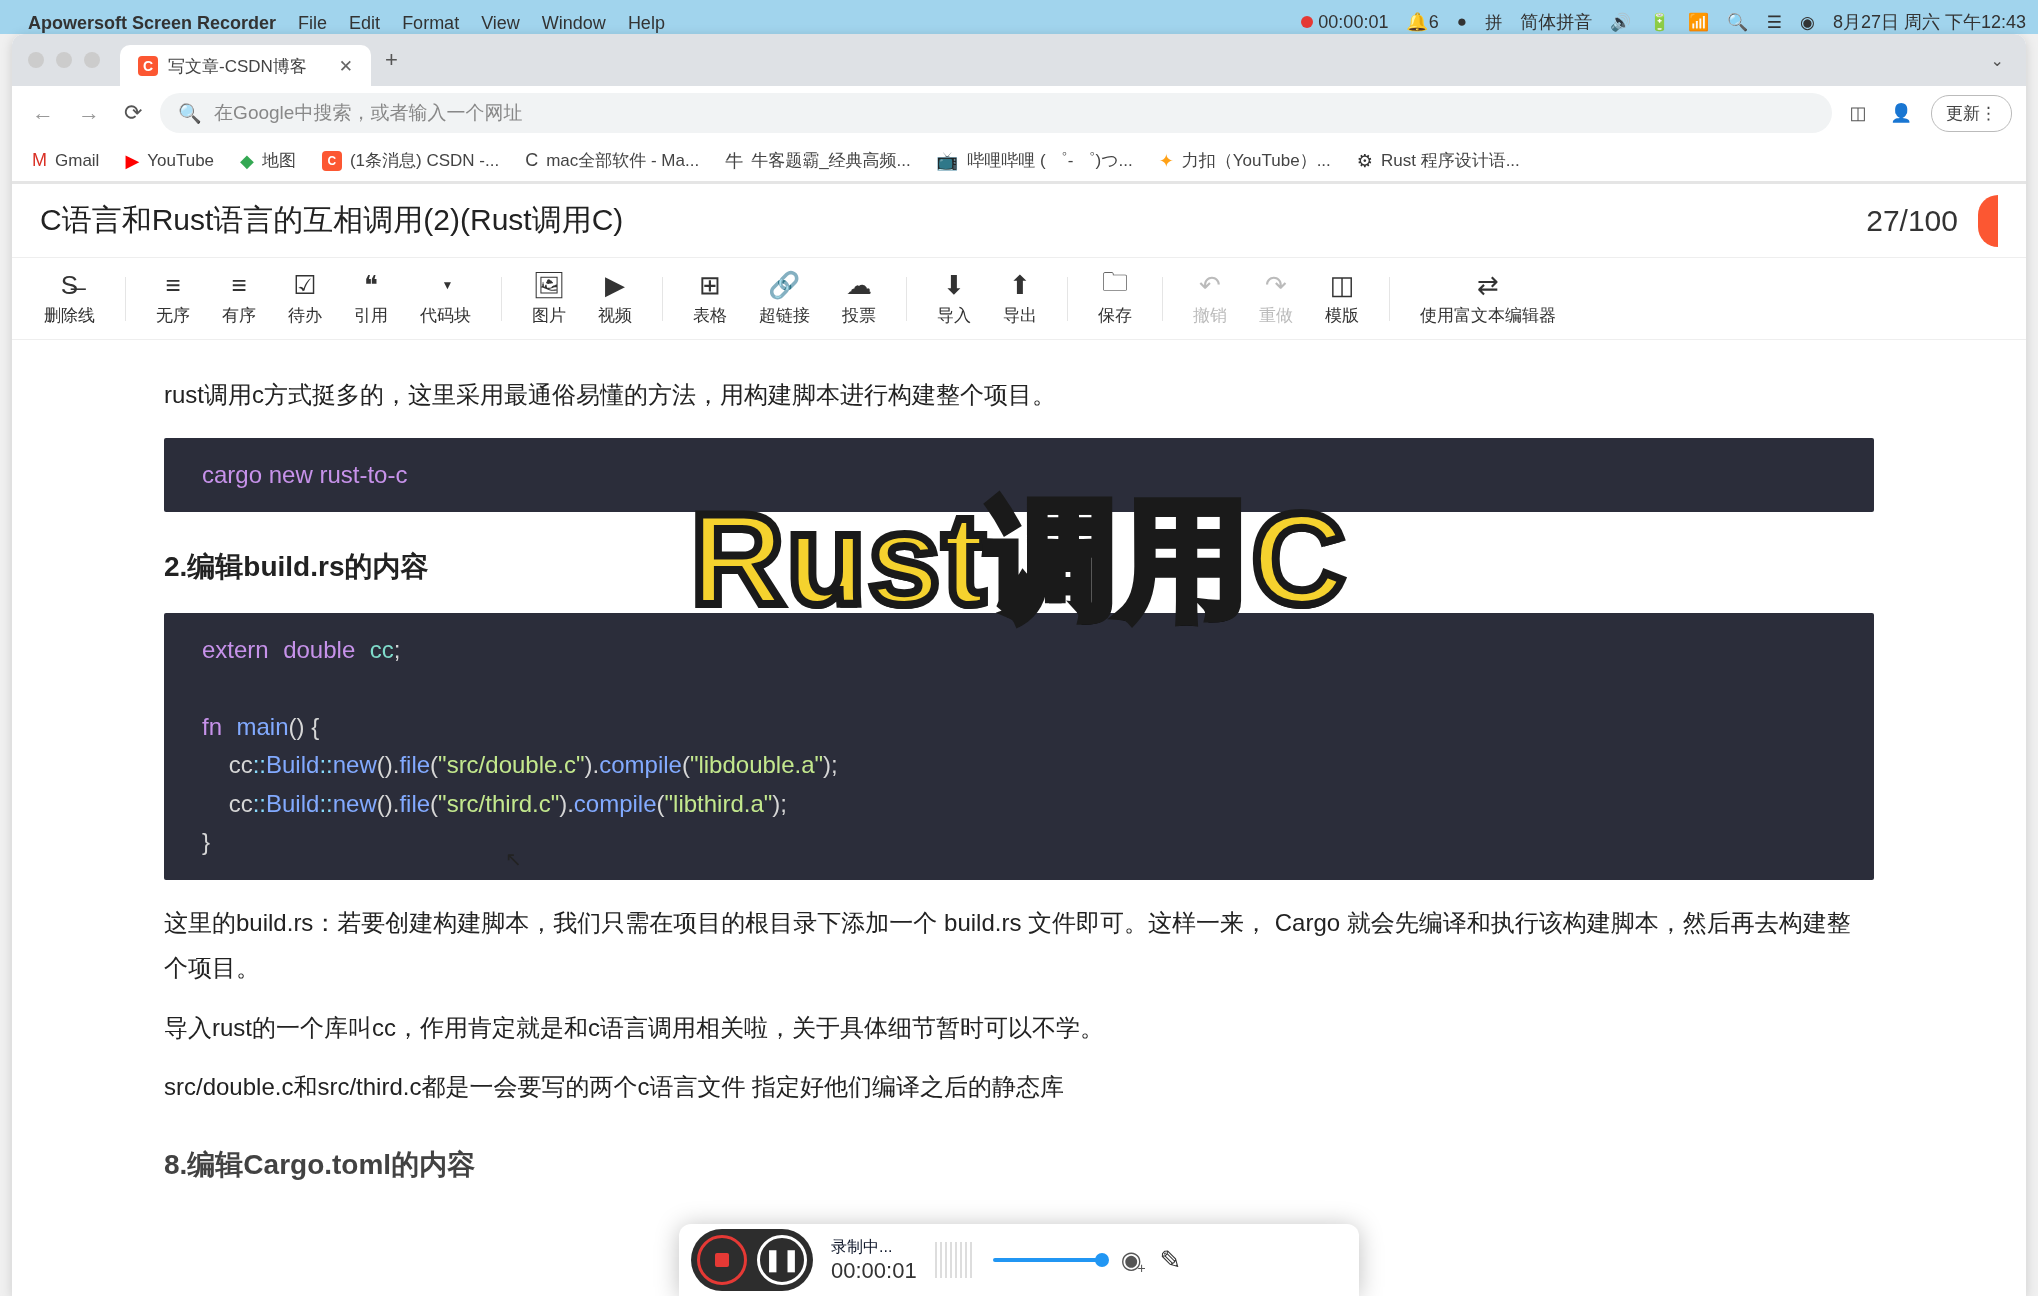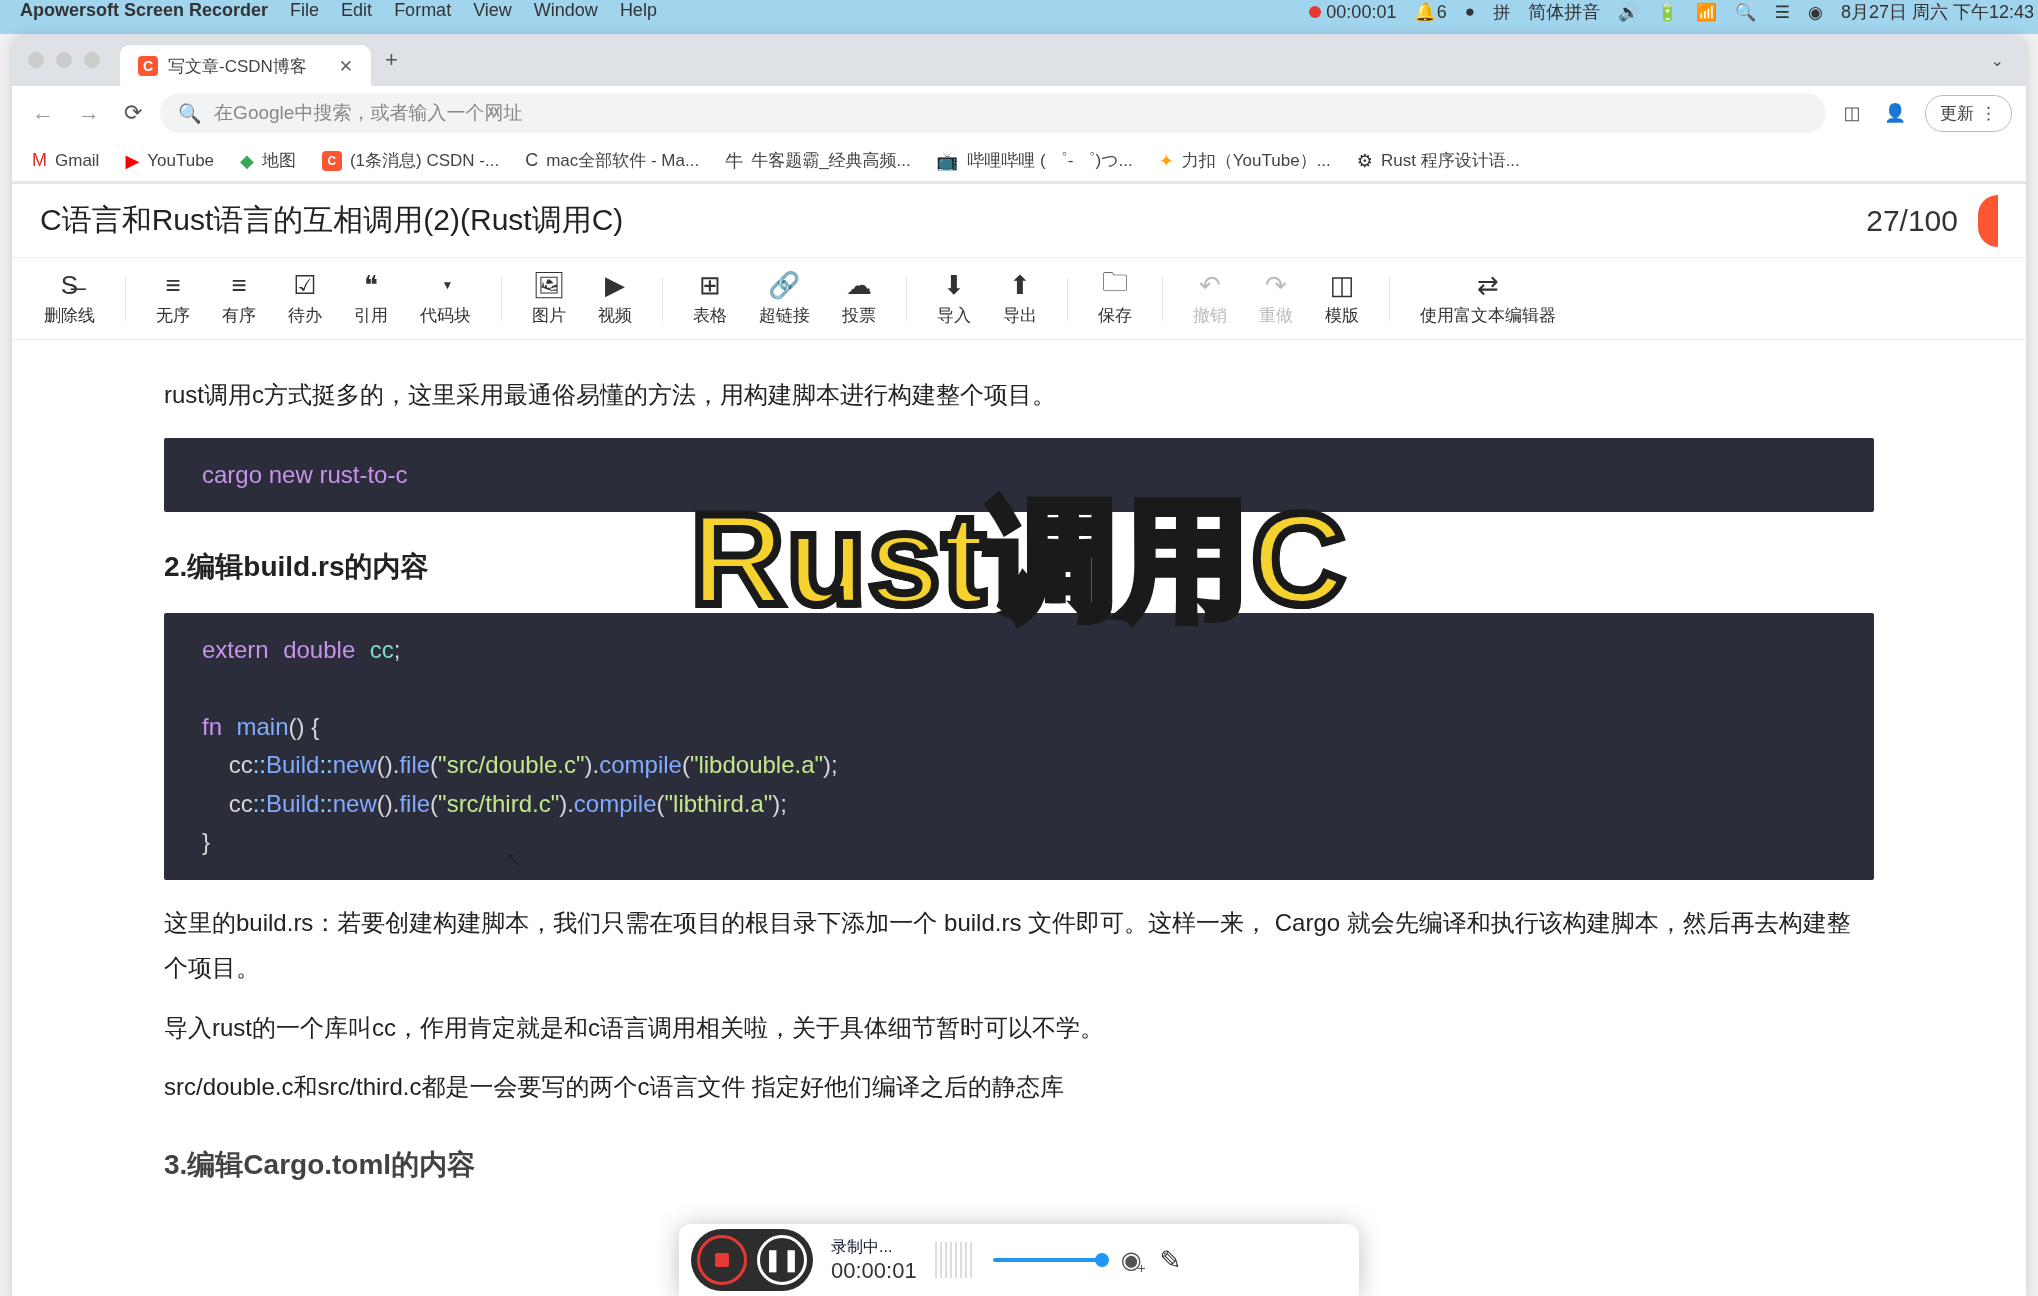--- a/index.html
+++ b/index.html
@@ -1,19 +1,19 @@
 <!DOCTYPE html>
 <html><head>
 <meta charset="utf-8">
 <style>
 * { margin: 0; padding: 0; box-sizing: border-box; font-family: -apple-system, "PingFang SC", "Helvetica Neue", sans-serif; }
 body { width: 2038px; height: 1296px; background: #f0f0f0; position: relative; transform-origin: top left; }
 
 
-.menubar { height: 34px; background: #a1d4ed; display: flex; align-items: flex-start; padding: 0 4px; font-size: 18px; color: #333; }
+.menubar { height: 34px; background: #a1d4ed; display: flex; align-items: flex-end; padding: 0 12px; font-size: 18px; color: #333; }
 .menubar .apple { margin-right: 16px; font-size: 20px; }
 .menubar .app-name { font-weight: 700; margin-right: 22px; }
 .menubar .menu-item { margin-right: 22px; cursor: default; }
 .menubar .right { margin-left: auto; display: flex; align-items: center; gap: 18px; }
 .menubar .rec-dot { width: 12px; height: 12px; background: #e53935; border-radius: 50%; display: inline-block; }
 .menubar .ico { font-size: 17px; }
 
 
 .browser { position: absolute; top: 34px; left: 12px; right: 12px; bottom: 0; background: #fff; border-radius: 12px 12px 0 0; overflow: hidden; box-shadow: 0 2px 12px rgba(0,0,0,.15); }
 .tabbar { height: 52px; background: #dee1e5; display: flex; align-items: center; padding-left: 16px; }
@@ -22,21 +22,21 @@
 .tab { background: #fff; border-radius: 10px 10px 0 0; padding: 10px 18px; display: flex; align-items: center; gap: 10px; font-size: 17px; color: #444; position: relative; top: 6px; }
 .tab .favicon { width: 20px; height: 20px; background: #fc5732; border-radius: 4px; display: flex; align-items: center; justify-content: center; color: #fff; font-weight: 700; font-size: 14px; }
 .tab .close { margin-left: 22px; color: #666; }
 .newtab { margin-left: 14px; font-size: 22px; color: #555; }
 .tabbar .chev-down { margin-left: auto; margin-right: 22px; color: #555; }
 
 .navbar { height: 54px; display: flex; align-items: center; padding: 0 14px; gap: 12px; }
 .navbar .nav-btn { color: #999; font-size: 22px; padding: 6px; }
 .navbar .omnibox { flex: 1; background: #f1f3f4; border-radius: 26px; height: 40px; display: flex; align-items: center; padding: 0 18px; gap: 12px; font-size: 19px; color: #888; }
 .navbar .ext-btn { color: #555; font-size: 18px; padding: 6px; }
-.navbar .update { border: 1px solid #bbb; border-radius: 18px; padding: 6px 14px; font-size: 17px; color: #444; display: flex; align-items: center; gap: 6px; }
+.navbar .update { border: 1px solid #bbb; border-radius: 18px; padding: 6px 14px; font-size: 17px; color: #444; display: flex; align-items: center; }
 
 .bookmarks { height: 42px; display: flex; align-items: center; padding: 0 20px; gap: 26px; font-size: 17px; color: #444; border-bottom: 1px solid #e5e5e5; }
 .bookmarks .bm { display: flex; align-items: center; gap: 8px; }
 .bm .ico { font-size: 18px; }
 .ico.gmail { color: #d93025; }
 .ico.yt { color: #ff0000; }
 .ico.maps { color: #34a853; }
 .ico.csdn-i { background: #fc5732; color: #fff; width: 20px; height: 20px; border-radius: 4px; display: inline-flex; align-items: center; justify-content: center; font-size: 12px; font-weight: 700; }
 .ico.bili { color: #2faee3; }
 .ico.lc { color: #ffa116; }
@@ -286,21 +286,21 @@
     <div class="codeblock"><span class="tok-key">extern</span> <span class="tok-key">double</span> <span class="tok-crate">cc</span><span>;</span>
 
 <span class="tok-key">fn</span> <span class="tok-fn">main</span><span>()</span><span> {</span>
 <span>    cc</span><span class="tok-pun">::</span><span class="tok-typ">Build</span><span class="tok-pun">::</span><span class="tok-fn">new</span><span>().</span><span class="tok-fn">file</span><span>(</span><span class="tok-str">"src/double.c"</span><span>).</span><span class="tok-fn">compile</span><span>(</span><span class="tok-str">"libdouble.a"</span><span>);</span>
 <span>    cc</span><span class="tok-pun">::</span><span class="tok-typ">Build</span><span class="tok-pun">::</span><span class="tok-fn">new</span><span>().</span><span class="tok-fn">file</span><span>(</span><span class="tok-str">"src/third.c"</span><span>).</span><span class="tok-fn">compile</span><span>(</span><span class="tok-str">"libthird.a"</span><span>);</span>
 <span>}</span></div>
 
     <p>这里的build.rs：若要创建构建脚本，我们只需在项目的根目录下添加一个 build.rs 文件即可。这样一来， Cargo 就会先编译和执行该构建脚本，然后再去构建整个项目。</p>
     <p>导入rust的一个库叫cc，作用肯定就是和c语言调用相关啦，关于具体细节暂时可以不学。</p>
     <p>src/double.c和src/third.c都是一会要写的两个c语言文件   指定好他们编译之后的静态库</p>
-    <h3 style="opacity:.85">3.编辑Cargo.toml的内容</h3>
+    <h3 style="opacity:.85">8.编辑Cargo.toml的内容</h3>
 
     <div class="overlay-title">Rust调用C</div>
     <span class="cursor">↖</span>
   </div>
 </div>
 
 <div class="rec-panel">
   <div class="circle-grp">
     <div class="circ stop">
         <span class="sq"></span>

